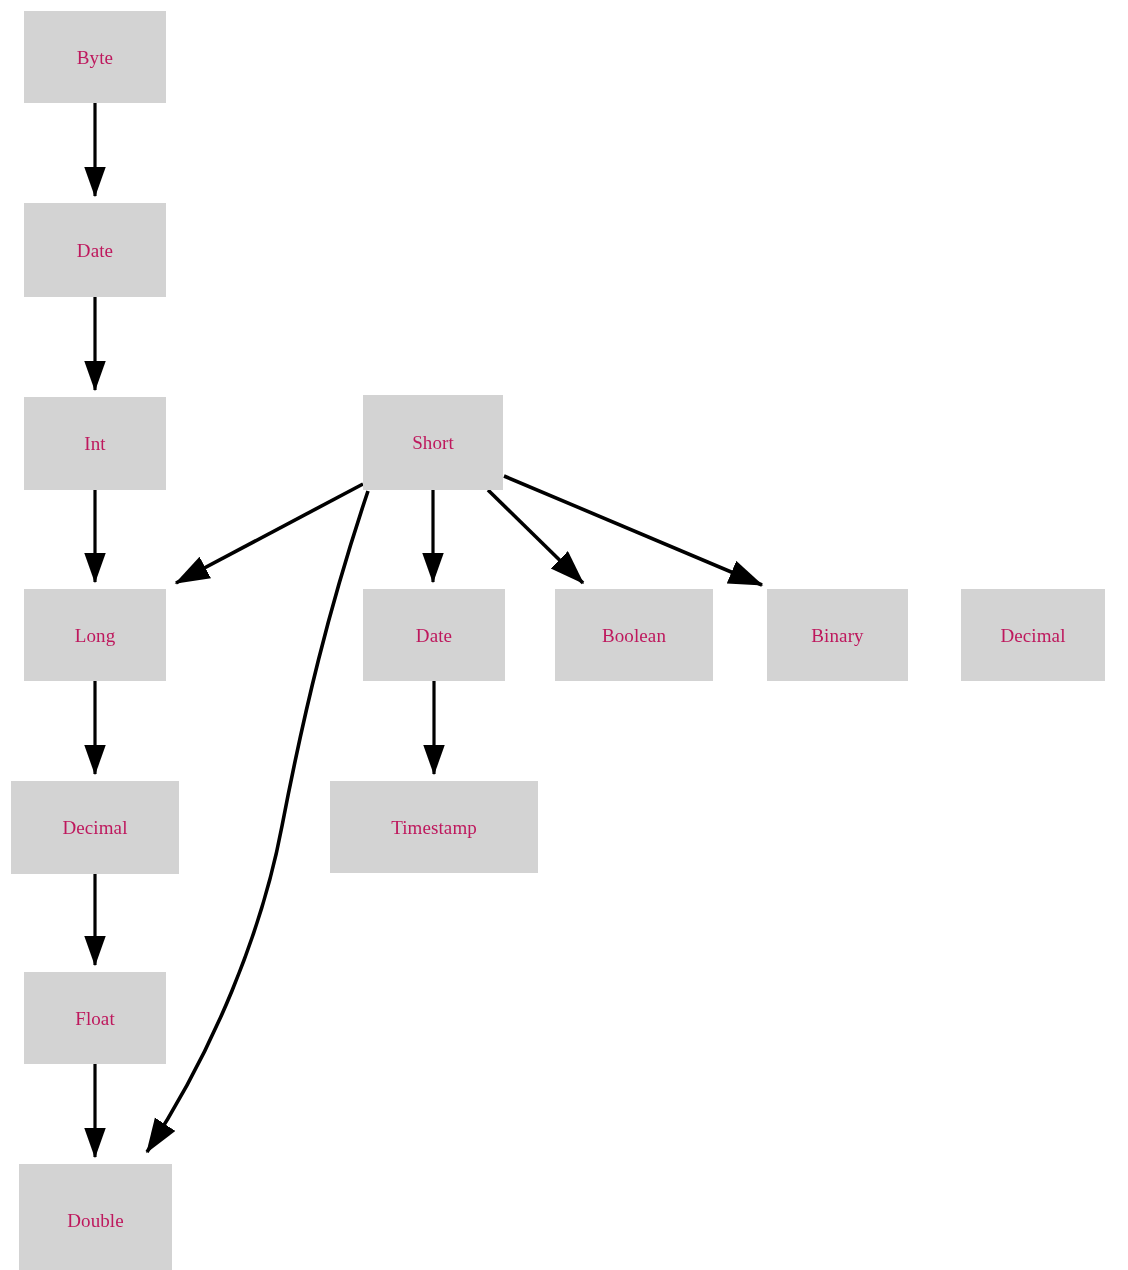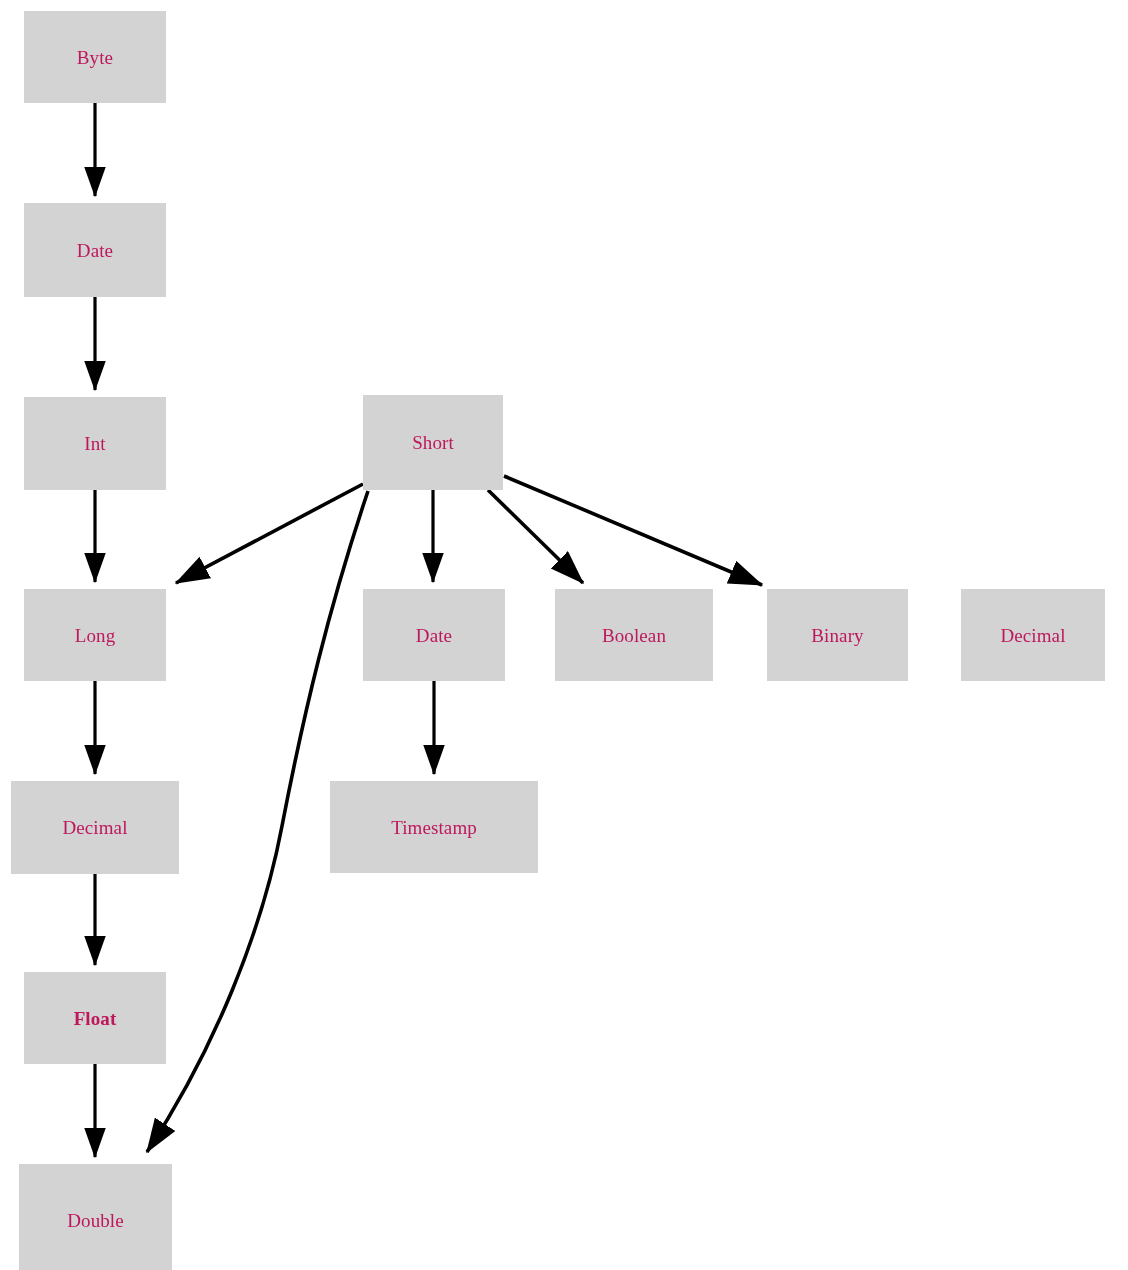--- a/index.html
+++ b/index.html
@@ -142,21 +142,21 @@
   </div>
 
   <div class="node" style="left:11px; top:781px; width:168px; height:93px;">
     <span class="node-label">Decimal</span>
   </div>
 
   <div class="node" style="left:330px; top:781px; width:208px; height:92px;">
     <span class="node-label">Timestamp</span>
   </div>
 
-  <div class="node" style="left:24px; top:972px; width:142px; height:92px;font-weight:bold;">
+  <div class="node" style="left:24px; top:972px; width:142px; height:92px;">
     <span class="node-label">Float</span>
   </div>
 
   <div class="node" style="left:19px; top:1164px; width:153px; height:112px;">
     <span class="node-label">Double</span>
   </div>
 
 </div>
 
 </body></html>

